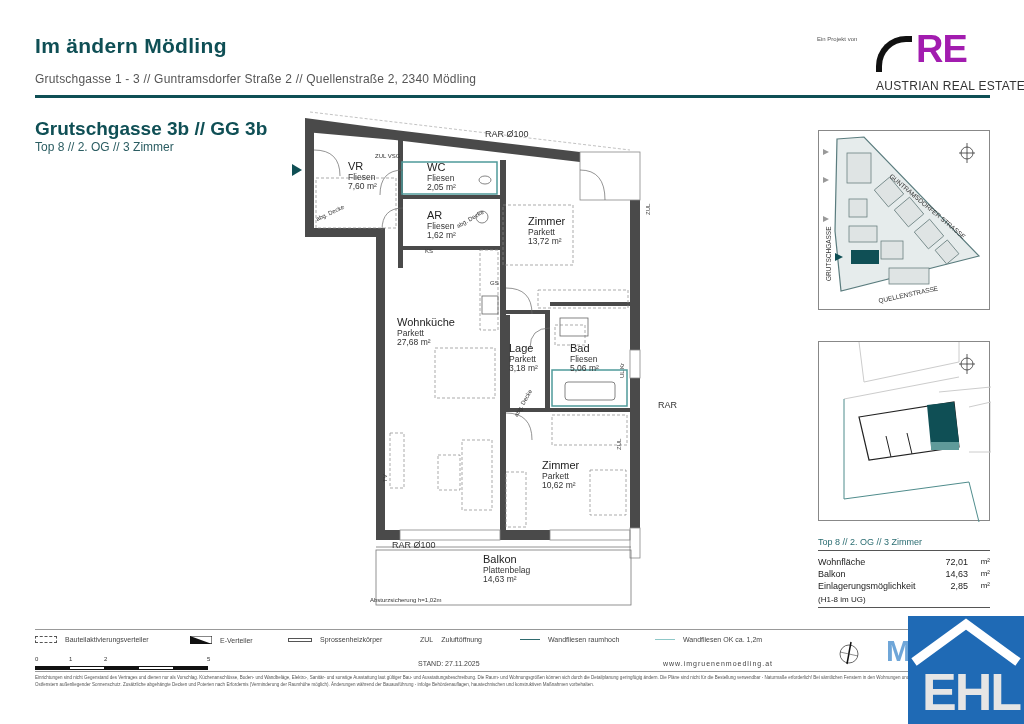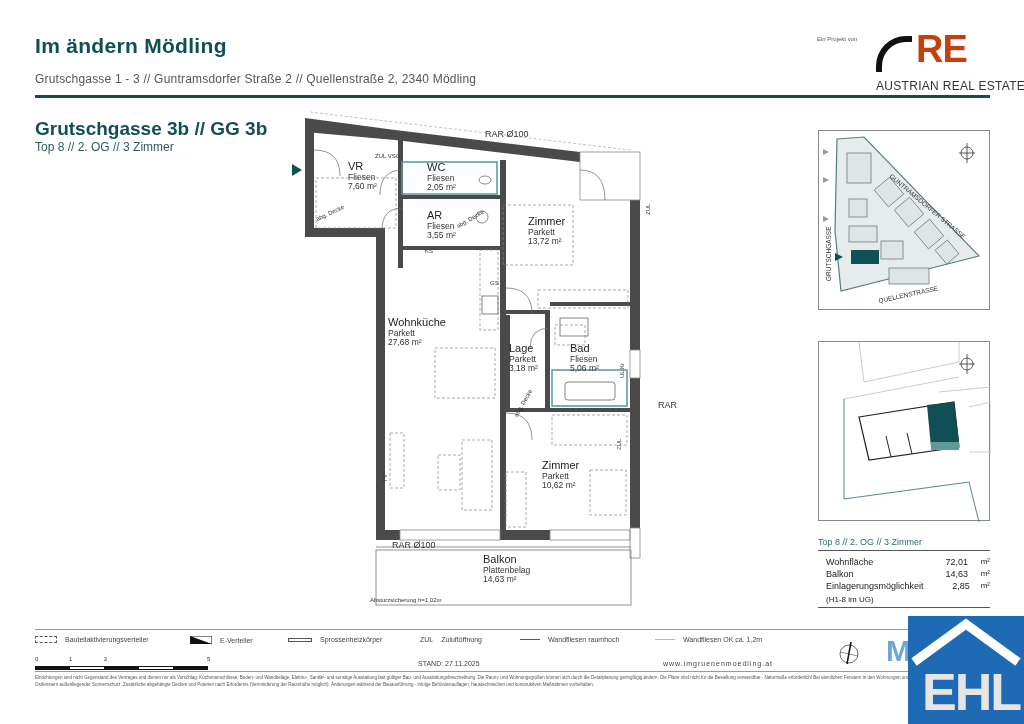--- a/index.html
+++ b/index.html
@@ -6,42 +6,42 @@
   html, body { width: 1024px; height: 724px; background: #fff; overflow: hidden; }
   body { position: relative; font-family: "Liberation Sans", sans-serif; color: #333; }
 
   .title { position: absolute; left: 35px; top: 34px; font-size: 21px; font-weight: bold; color: #0f4f55; letter-spacing: 0.3px; }
   .subtitle { position: absolute; left: 35px; top: 72px; font-size: 12px; color: #555; letter-spacing: 0.2px; }
   .header-rule { position: absolute; left: 35px; top: 95px; width: 955px; height: 3px; background: #0f4f55; }
 
   .ein-projekt { position: absolute; left: 817px; top: 36px; font-size: 6px; color: #555; }
   .are-logo { position: absolute; left: 876px; top: 32px; width: 116px; height: 58px; }
   .are-logo .arc { position: absolute; left: 0; top: 4px; width: 36px; height: 36px; border: 6px solid #111; border-right: none; border-bottom: none; border-top-left-radius: 30px; }
-  .are-logo .re { position: absolute; left: 40px; top: -4px; font-size: 38px; font-weight: bold; color: #c2410c; letter-spacing: -1px; }
+  .are-logo .re { position: absolute; left: 40px; top: -4px; font-size: 38px; font-weight: bold; color: #a21caf; letter-spacing: -1px; }
   .are-logo .sub { position: absolute; left: 0; top: 47px; font-size: 12px; color: #333; letter-spacing: 0.3px; white-space: nowrap; }
 
   .unit-addr { position: absolute; left: 35px; top: 118px; font-size: 19px; font-weight: bold; color: #0f4f55; }
   .unit-top { position: absolute; left: 35px; top: 140px; font-size: 12px; color: #2b5d62; }
 
   .plan { position: absolute; left: 290px; top: 110px; width: 370px; height: 500px; }
   .plan svg { width: 100%; height: 100%; }
   .room-label { position: absolute; font-size: 11px; color: #222; line-height: 1.15; white-space: nowrap; }
   .room-label .sub { font-size: 8.5px; color: #333; display: block; }
   .plan-note { position: absolute; font-size: 9px; color: #333; white-space: nowrap; }
   .plan-note.small { font-size: 6px; }
   .plan-note.vert { transform: rotate(-90deg); transform-origin: left top; }
 
   .side-label { position: absolute; left: 818px; font-size: 9px; color: #444; margin-top: 48px; }
   .side-label.teal { color: #2b6d72; }
   .side-map { position: absolute; left: 818px; width: 172px; border: 1px solid #888; background: #fff; }
 
   .summary-title { position: absolute; left: 818px; top: 537px; font-size: 9px; color: #2b6d72; }
   .summary-rule { position: absolute; left: 818px; width: 172px; height: 1px; background: #555; }
   .summary-row { position: absolute; left: 818px; width: 172px; font-size: 9px; color: #222; display: flex; }
-  .summary-row .k { flex: 1; margin-left: 8px; }
+  .summary-row .k { flex: 1; }
   .summary-row .v { width: 50px; text-align: right; }
   .summary-row .u { width: 22px; text-align: right; font-size: 8px; }
 
   .legend-rule { position: absolute; left: 35px; width: 950px; height: 1px; background: #999; }
   .legend-item { position: absolute; top: 636px; font-size: 7px; color: #444; display: flex; align-items: center; gap: 8px; white-space: nowrap; }
   .scale { position: absolute; left: 35px; top: 656px; }
   .scale .ticks { position: relative; height: 8px; font-size: 6px; color: #333; }
   .scale .ticks span { position: absolute; top: 0; }
   .scale .bar { display: flex; width: 173px; height: 4px; margin-top: 2px; border: 1px solid #111; }
   .scale .bar div { flex: 1; }
@@ -160,28 +160,28 @@
     <span class="sub">7,60 m²</span>
   </div>
   <div class="room-label" style="left:137px; top:51px;">
     <span>WC</span>
     <span class="sub">Fliesen</span>
     <span class="sub">2,05 m²</span>
   </div>
   <div class="room-label" style="left:137px; top:99px;">
     <span>AR</span>
     <span class="sub">Fliesen</span>
-    <span class="sub">3,55 m²</span>
+    <span class="sub">1,62 m²</span>
   </div>
   <div class="room-label" style="left:238px; top:105px;">
     <span>Zimmer</span>
     <span class="sub">Parkett</span>
     <span class="sub">13,72 m²</span>
   </div>
-  <div class="room-label" style="left:98px; top:206px;">
+  <div class="room-label" style="left:107px; top:206px;">
     <span>Wohnküche</span>
     <span class="sub">Parkett</span>
     <span class="sub">27,68 m²</span>
   </div>
   <div class="room-label" style="left:219px; top:232px;">
     <span>Lage</span>
     <span class="sub">Parkett</span>
     <span class="sub">3,18 m²</span>
   </div>
   <div class="room-label" style="left:280px; top:232px;">

